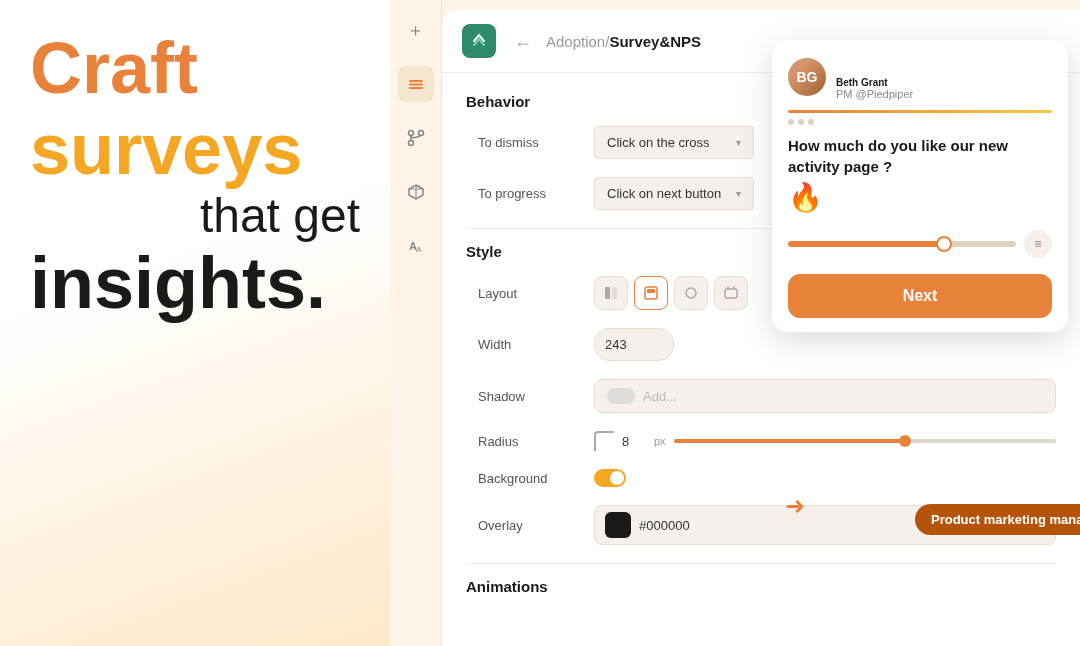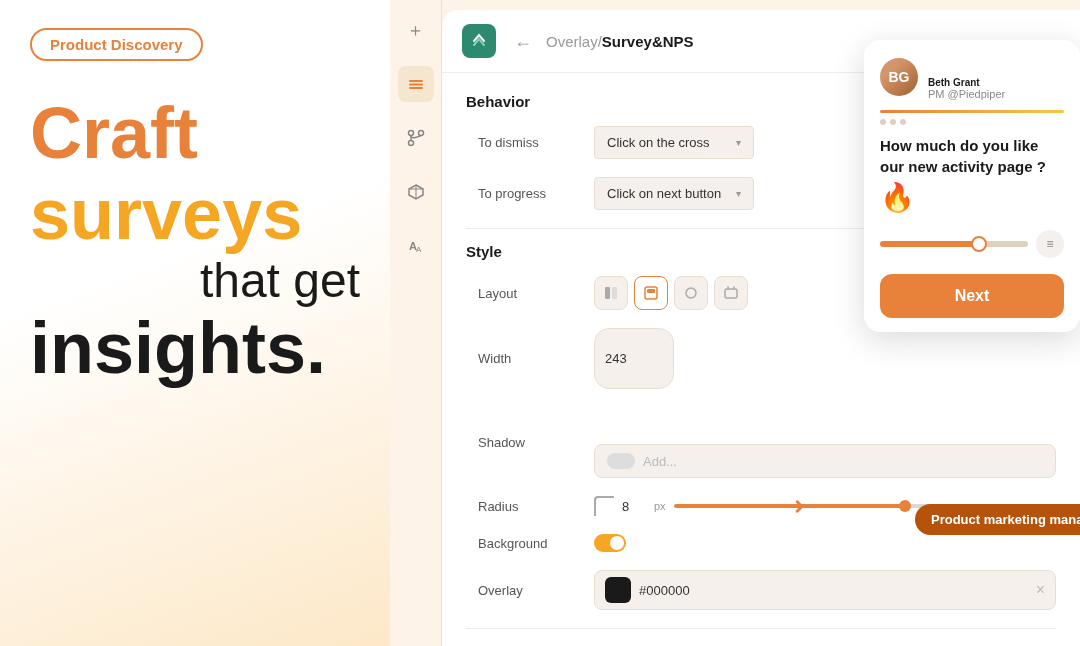--- a/index.html
+++ b/index.html
@@ -210,38 +210,37 @@
       border-color: #e8823a;
       color: #e8823a;
     }
 
     .width-input {
       display: flex;
       align-items: center;
       background: #f5f0eb;
       border: 1px solid #e8ddd0;
       border-radius: 15px;
-      padding: 22px 10px;
+      padding: 8px 10px;
       font-size: 13px;
       color: #333;
       width: 80px;
     }
 
     .shadow-input {
       display: flex;
       align-items: center;
       background: #f5f0eb;
       border: 1px solid #e8ddd0;
       border-radius: 8px;
       padding: 8px 12px;
       font-size: 13px;
       color: #bbb;
       gap: 8px;
       flex: 1;
-      margin-top: 37px;
     }
     .shadow-toggle {
       width: 28px;
       height: 16px;
       background: #ddd;
       border-radius: 8px;
       position: relative;
       cursor: pointer;
     }
 
@@ -382,23 +381,23 @@
       font-weight: 600;
       white-space: nowrap;
       z-index: 10;
       top: 504px;
       left: 525px;
     }
 
     
     .survey-card {
       position: absolute;
-      right: 0;
+      right: 12px;
       top: 40px;
-      width: 216px;
+      width: 296px;
       background: #fff;
       border-radius: 16px;
       box-shadow: 0 8px 32px rgba(0,0,0,0.15);
       overflow: hidden;
       z-index: 20;
     }
     .survey-card-header {
       padding: 14px 16px 10px;
       display: flex;
       align-items: center;
@@ -523,21 +522,20 @@
     .section-divider {
       border: none;
       border-top: 1px solid #f0ece8;
       margin: 6px 0 14px 0;
     }
   </style>
 </head>
 <body>
 
 <div class="left-panel">
-  <div class="product-discovery-badge">Product Discovery</div>
   <div class="hero-text">
     <span class="craft">Craft</span>
     <span class="surveys">surveys</span>
     <span class="that-get">that get</span>
     <span class="insights">insights.</span>
   </div>
 </div>
 
 <div class="right-panel">
 
@@ -578,21 +576,21 @@
 
     <div class="content-header">
       <div class="app-logo">
         <svg width="20" height="20" viewBox="0 0 20 20" fill="none">
           <path d="M5 10 L10 4 L15 10" stroke="#fff" stroke-width="2" fill="none" stroke-linecap="round"></path>
           <path d="M5 14 L10 8 L15 14" stroke="#7fd4b8" stroke-width="2" fill="none" stroke-linecap="round"></path>
         </svg>
       </div>
       <span class="back-btn">←</span>
       <span class="breadcrumb">
-        <span>Overlay/</span><span style="color:#1a1a1a;font-weight:600;">Survey&amp;NPS</span>
+        <span>Adoption/</span><span style="color:#1a1a1a;font-weight:600;">Survey&amp;NPS</span>
       </span>
     </div>
 
     <div class="form-content">
 
       <div class="section-title">Behavior</div>
 
       <div class="form-row">
         <span class="form-label">To dismiss</span>
         <div class="form-control">

